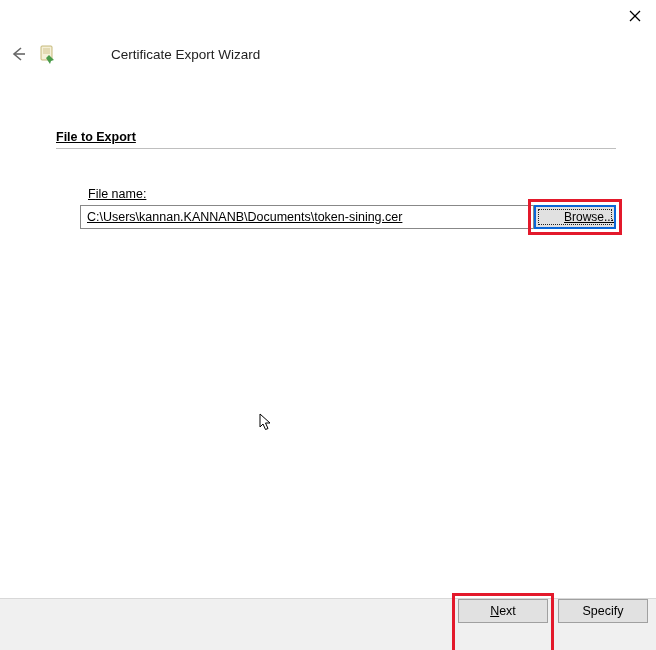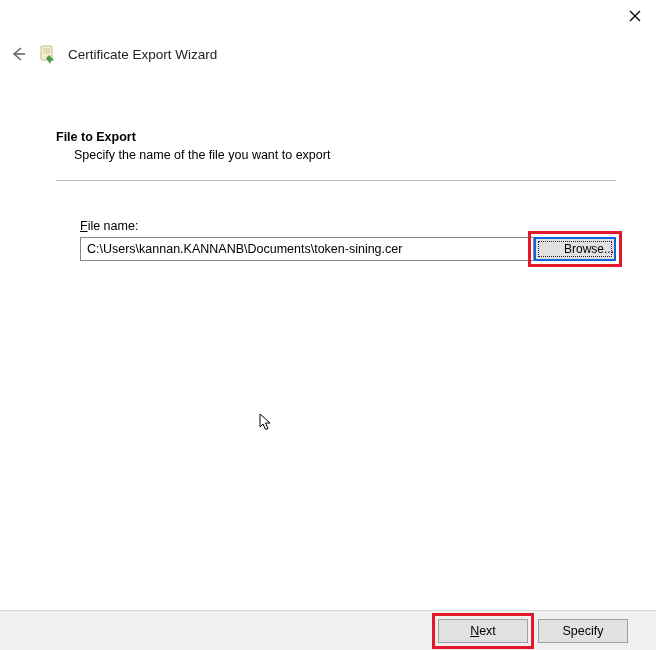--- a/index.html
+++ b/index.html
@@ -47,23 +47,25 @@
     .back-arrow svg { width: 18px; height: 18px; }
     .cert-icon {
       width: 20px;
       height: 20px;
       position: relative;
     }
     .cert-icon svg { width: 20px; height: 20px; }
     .wizard-title {
       font-size: 13.5px;
       color: #222;
+      margin-left: 43px;
     }
     .content {
       padding: 58px 40px 3px 56px;
+      text-decoration: underline;
     }
     .section-title {
       font-weight: 600;
       font-size: 12.5px;
       margin-bottom: 4px;
     }
     .section-sub {
       font-size: 12.5px;
       padding-left: 18px;
       margin-bottom: 18px;
@@ -73,20 +75,21 @@
       border-top: 1px solid #bfbfbf;
       margin: 0 0 38px 0;
     }
     .field-area {
       padding-left: 24px;
       padding-right: 0;
     }
     .field-label {
       font-size: 12.5px;
       margin-bottom: 4px;
+      margin-left: 8px;
     }
     .field-label .u { text-decoration: underline; }
     .row {
       display: flex;
       align-items: center;
     }
     .text-input {
       flex: 1;
       height: 24px;
       border: 1px solid #888;
@@ -135,27 +138,26 @@
       width: 14px;
       height: 20px;
       pointer-events: none;
     }
     .cursor svg { width: 14px; height: 20px; }
     .footer {
       position: absolute;
       left: 0;
       right: 0;
       bottom: 0;
-      height: 40px;
+      height: 52px;
       background: #f0f0f0;
       border-top: 1px solid #d8d8d8;
       display: flex;
-      align-items: center;
       justify-content: flex-end;
-      padding-right: 28px;
+      padding-right: 8px;
       gap: 10px;
     }
     .footer-btn-wrap {
       position: relative;
     }
     .next-highlight {
       position: absolute;
       top: -6px;
       left: -6px;
       right: -6px;
@@ -203,21 +205,20 @@
       <line x1="5" y1="7" x2="12" y2="7" stroke="#b8a85e" stroke-width="0.6"></line>
       <line x1="5" y1="9" x2="12" y2="9" stroke="#b8a85e" stroke-width="0.6"></line>
       <path d="M11 11 L16 16 L13 17 L12 20 L8 14 Z" fill="#4a9b4a"></path>
     </svg>
   </div>
   <div class="wizard-title">Certificate Export Wizard</div>
 </div>
 
 <div class="content">
   <div class="section-title">File to Export</div>
-  <div class="section-sub">Specify the name of the file you want to export</div>
   <hr class="hr">
 
   <div class="field-area">
     <div class="field-label">
       <span class="u">F</span><span>ile name:</span>
     </div>
     <div class="row">
       <input type="text" class="text-input" value="C:\Users\kannan.KANNANB\Documents\token-sining.cer" style="">
       <div class="browse-wrap">
         <button class="browse-btn">

